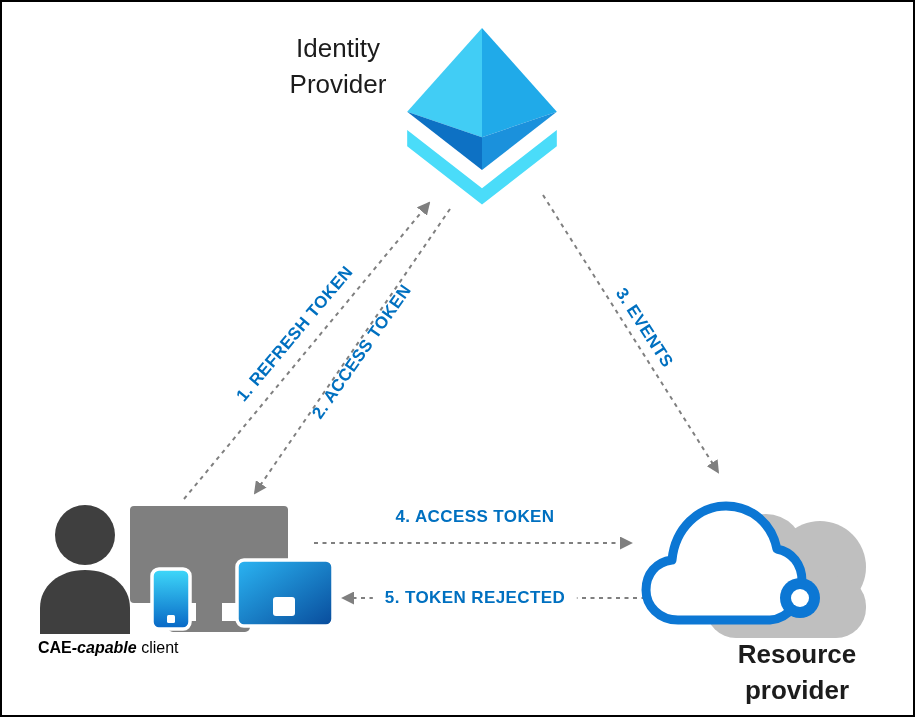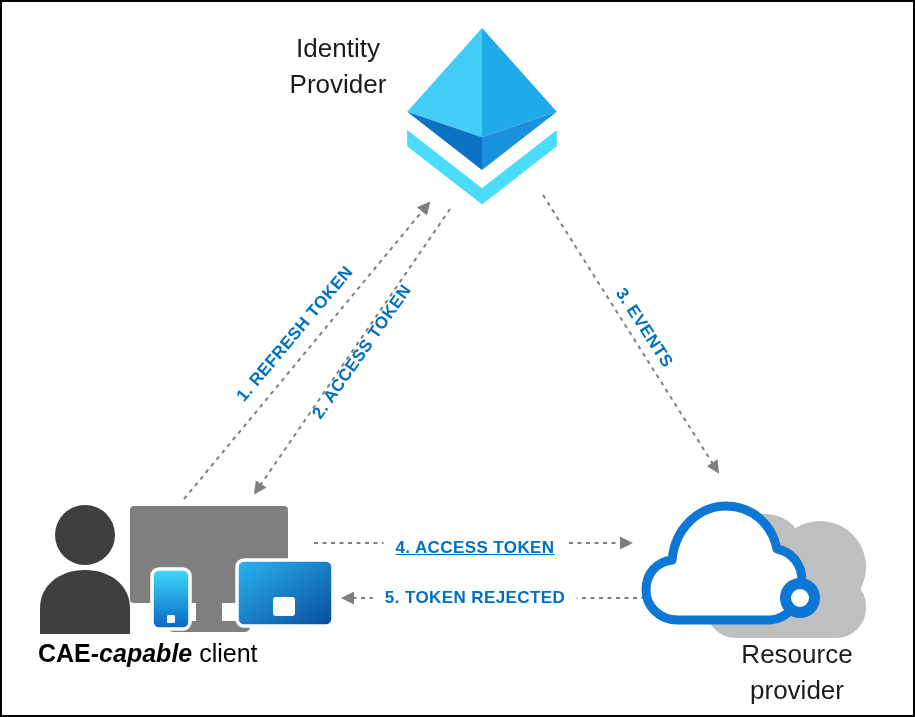--- a/index.html
+++ b/index.html
@@ -11,21 +11,21 @@
   svg { display:block; }
   .node-label {
     position:absolute; color:#1c1c1c; font-size:26px; line-height:36px;
     text-align:center; white-space:nowrap;
   }
   .flow-label {
     position:absolute; font-weight:700; font-size:17px; letter-spacing:.4px;
     color:#0070c0; white-space:nowrap; transform-origin:center center;
   }
   .flow-label.horizontal { background:#fff; padding:0 12px; }
-  .client-label { position:absolute; font-size:25px; color:#000; white-space:nowrap; }
+  .client-label { position:absolute; font-size:16px; color:#000; white-space:nowrap; }
   .client-label .b { font-weight:700; }
   .client-label .i { font-style:italic; }
 </style>
 </head>
 <body>
 
 <div class="frame">
 
   <svg class="abs" style="left:0;top:0;" width="915" height="717" viewBox="0 0 915 717">
     <defs>
@@ -50,21 +50,21 @@
     <polygon points="50,0 93,46 50,60" fill="#20aae9"></polygon>
     <polygon points="7,46 50,78 50,60" fill="#0d71c4"></polygon>
     <polygon points="93,46 50,78 50,60" fill="#1b91dc"></polygon>
     <polygon points="7,56 50,88 93,56 93,65 50,97 7,65" fill="#4adcf9"></polygon>
   </svg>
 
   <div class="flow-label" style="left:293px; top:332px; transform:translate(-50%,-50%) rotate(-50deg);">1. REFRESH TOKEN</div>
   <div class="flow-label" style="left:360px; top:350px; transform:translate(-50%,-50%) rotate(-55deg);">2. ACCESS TOKEN</div>
   <div class="flow-label" style="left:642px; top:326px; transform:translate(-50%,-50%) rotate(57deg);">3. EVENTS</div>
 
-  <div class="flow-label horizontal" style="left:473px; top:546px; transform:translate(-50%,-50%);text-decoration:underline;">4. ACCESS TOKEN</div>
+  <div class="flow-label horizontal" style="left:473px; top:515px; transform:translate(-50%,-50%);">4. ACCESS TOKEN</div>
   <div class="flow-label horizontal" style="left:473px; top:596px; transform:translate(-50%,-50%);">5. TOKEN REJECTED</div>
 
   <svg class="abs" style="left:36px; top:502px;" width="94" height="130" viewBox="0 0 94 130">
     <circle cx="47" cy="31" r="30" fill="#3f3f3f"></circle>
     <path d="M2,130 L2,104 C2,82 21,66 47,66 C73,66 92,82 92,104 L92,130 Z" fill="#3f3f3f"></path>
   </svg>
 
   <svg class="abs" style="left:128px; top:504px;" width="158" height="126" viewBox="0 0 158 126">
     <rect x="0" y="0" width="158" height="97" rx="4" fill="#7f7f7f"></rect>
     <rect x="66" y="95" width="26" height="22" fill="#7f7f7f"></rect>
@@ -103,18 +103,18 @@
       <circle cx="180" cy="95" r="46"></circle>
       <circle cx="92" cy="112" r="30"></circle>
       <rect x="66" y="104" width="160" height="62" rx="30"></rect>
     </g>
     <line x1="130" y1="126" x2="160" y2="126" stroke="#0c77d4" stroke-width="9"></line>
     <path d="M38,148 C19,148 6,134 6,118 C6,102 16,90 32,88 C35,56 59,34 86,34 C112,34 132,52 137,77 C152,80 162,92 162,109 C162,128 149,147 130,148 Z" fill="#ffffff" stroke="#0c77d4" stroke-width="9" stroke-linejoin="round"></path>
     <circle cx="160" cy="126" r="20" fill="#0c77d4"></circle>
     <circle cx="160" cy="126" r="9" fill="#ffffff"></circle>
   </svg>
 
-  <div class="node-label" style="left:700px; top:634px; width:190px;">
+  <div class="node-label" style="left:700px; top:634px; width:190px;font-weight:bold;">
     <div>Resource</div>
     <div>provider</div>
   </div>
 
 </div>
 
 </body></html>

